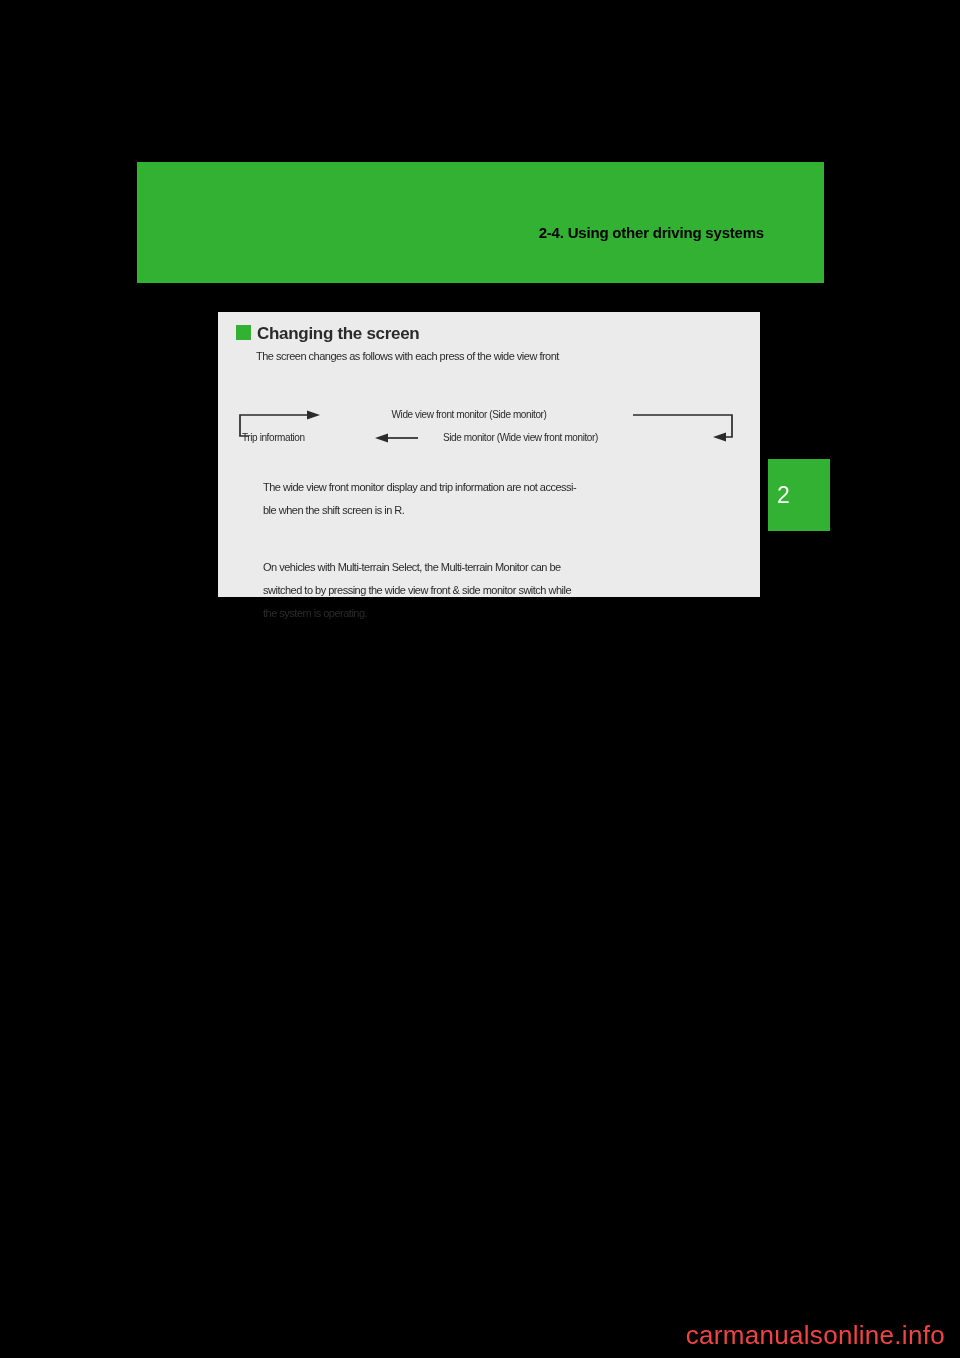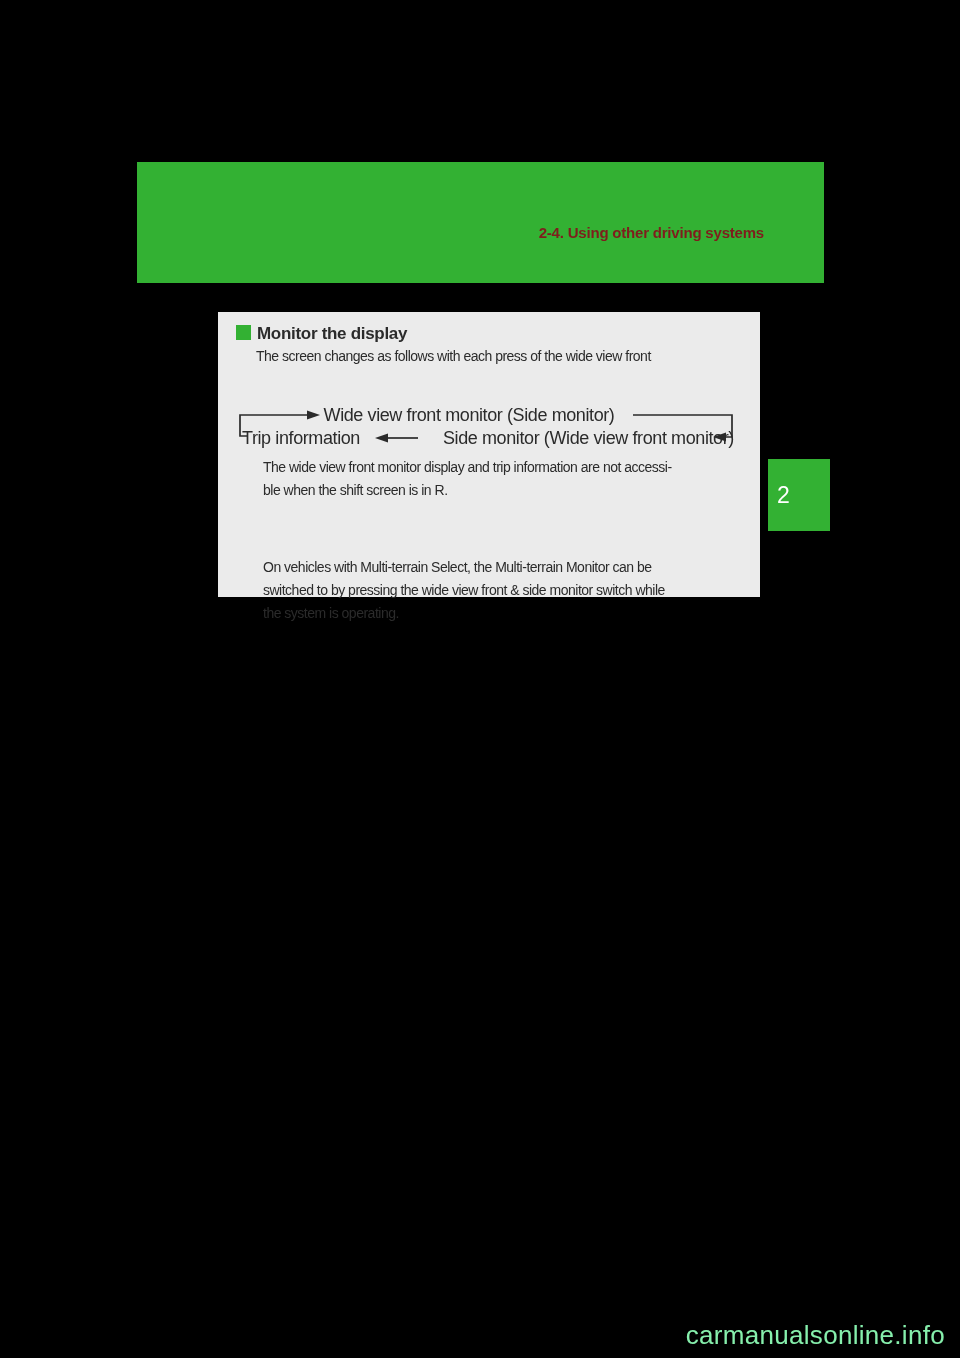--- a/index.html
+++ b/index.html
@@ -21,21 +21,21 @@
     left: 137px;
     top: 162px;
     width: 687px;
     height: 121px;
     background: #33b133;
   }
   .banner-text {
     position: absolute;
     right: 60px;
     top: 62px;
-    color: #7f1d1d;
+    color: #000000;
     font-size: 15px;
     font-weight: bold;
     letter-spacing: -0.2px;
     white-space: nowrap;
   }
   
   .content-box {
     position: absolute;
     left: 218px;
     top: 312px;
@@ -57,40 +57,40 @@
     left: 39px;
     top: 11px;
     font-size: 17px;
     font-weight: bold;
     letter-spacing: -0.3px;
     line-height: 22px;
     white-space: nowrap;
   }
   .para {
     position: absolute;
-    font-size: 14px;
+    font-size: 11px;
     letter-spacing: -0.5px;
     line-height: 23px;
   }
   .para .text-line { white-space: nowrap; }
   .para-intro { left: 38px; top: 33px; }
-  .para-note1 { left: 45px; top: 144px; }
+  .para-note1 { left: 45px; top: 164px; }
   .para-note2 { left: 45px; top: 208px; margin-top: 36px; }
   
   .diagram-svg {
     position: absolute;
     left: 0;
     top: 0;
     width: 542px;
     height: 285px;
     pointer-events: none;
   }
   .diagram-label {
     position: absolute;
-    font-size: 18px;
+    font-size: 10px;
     letter-spacing: -0.4px;
     line-height: 22px;
     white-space: nowrap;
   }
   .label-wide { left: 101px; top: 92px; width: 300px; text-align: center; }
   .label-trip { left: 24px; top: 115px; }
   .label-side { left: 225px; top: 115px; }
   
   .chapter-tab {
     position: absolute;
@@ -105,39 +105,39 @@
   .chapter-tab-number {
     color: #ffffff;
     font-size: 23px;
     padding-left: 9px;
   }
   
   .watermark {
     position: absolute;
     right: 15px;
     bottom: 7px;
-    color: #86efac;
+    color: #ef4444;
     font-size: 26px;
     letter-spacing: 0.3px;
     white-space: nowrap;
   }
 </style>
 </head>
 <body>
 
 <div class="page">
 
   <div class="banner">
     <div class="banner-text">2-4. Using other driving systems</div>
   </div>
 
   <div class="content-box">
 
     <div class="bullet-square"></div>
-    <div class="section-heading">Monitor the display</div>
+    <div class="section-heading">Changing the screen</div>
 
     <div class="para para-intro">
         <div class="text-line">The screen changes as follows with each press of the wide view front</div>
       </div>
 
     <svg class="diagram-svg" viewBox="0 0 542 285" xmlns="http://www.w3.org/2000/svg">
       <g stroke="#2b2b2b" stroke-width="1.7" fill="none">
 
         <path d="M30,124 H22 V103 H90"></path>
 

